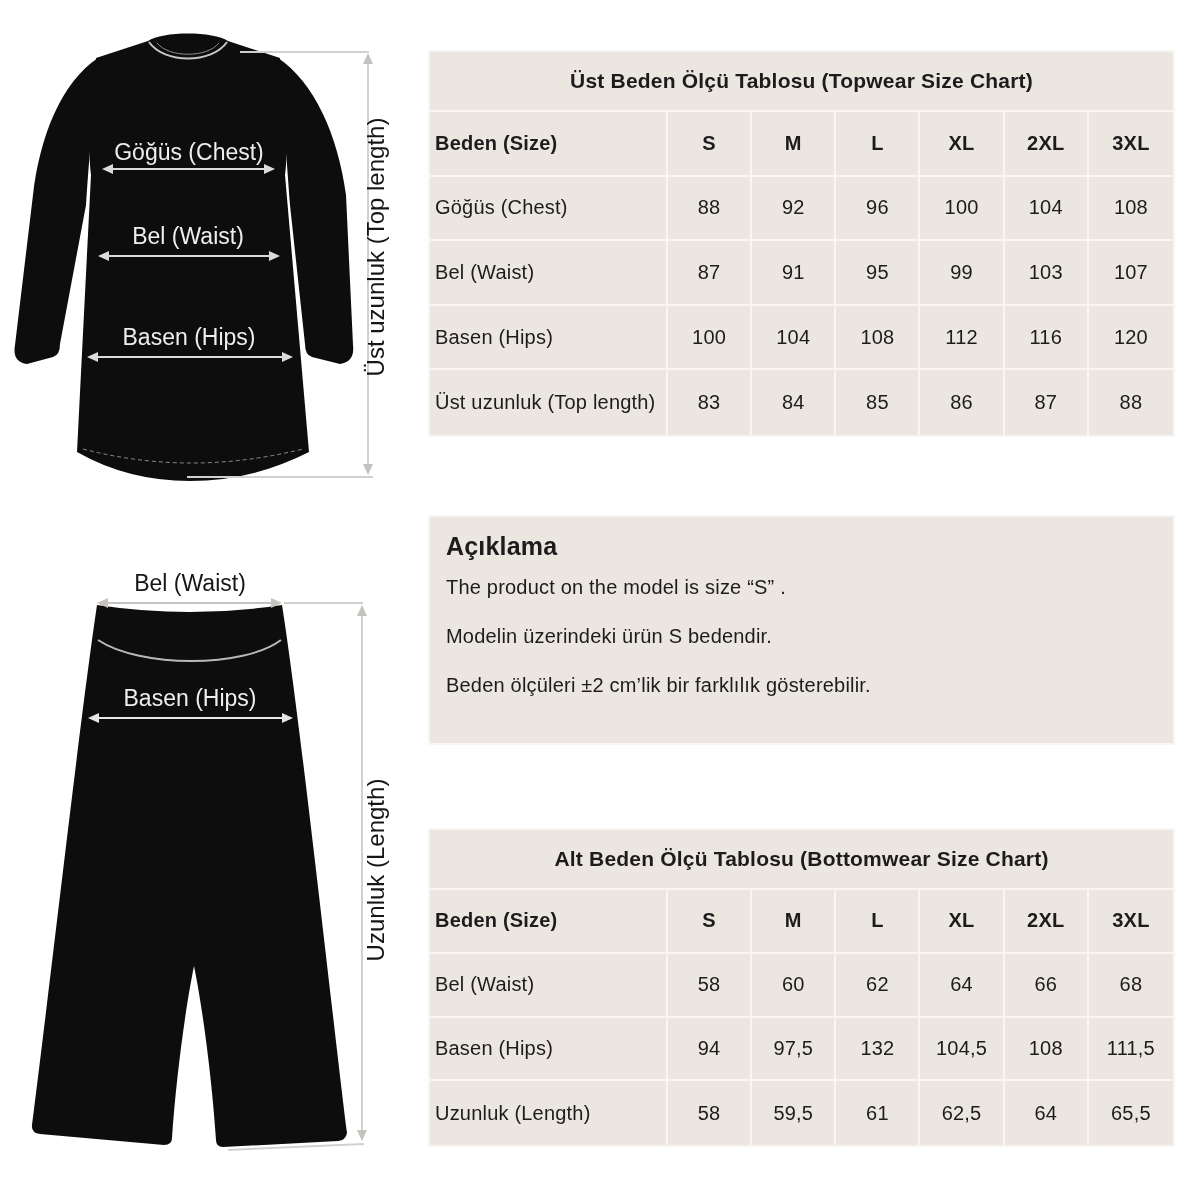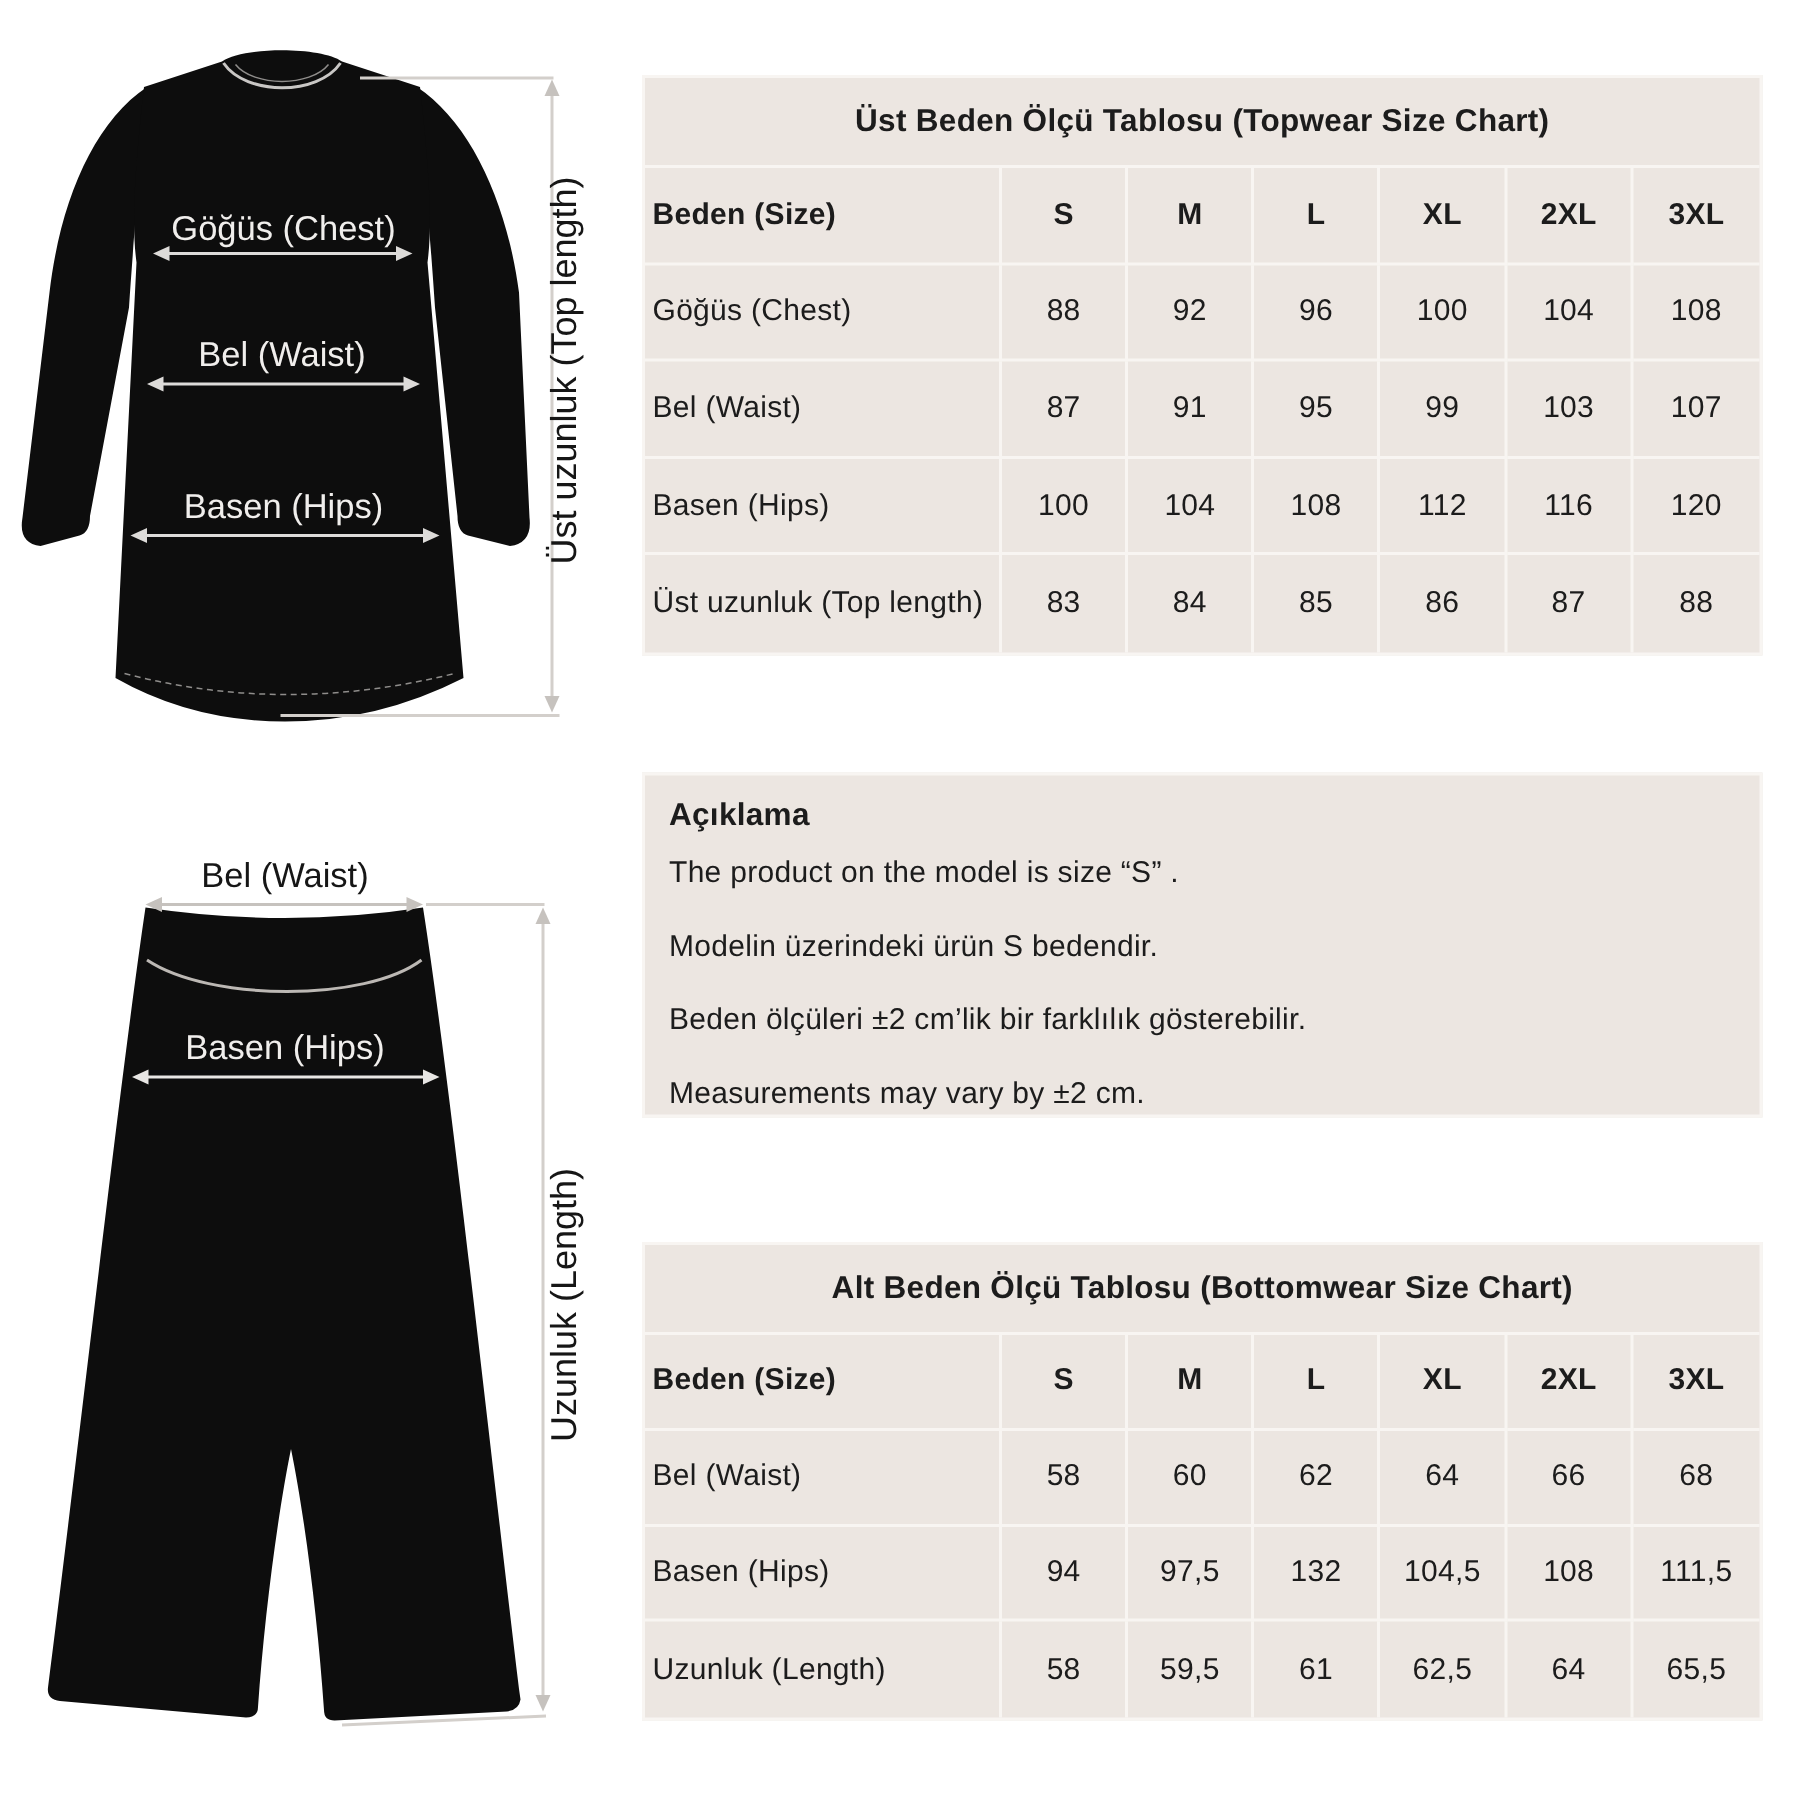--- a/index.html
+++ b/index.html
@@ -38,21 +38,21 @@
 
   #top-table { top:50px; height:387px; }
   #bottom-table { top:828px; height:319px;justify-content:flex-end; }
 
   
   .notes-box {
     position:absolute; left:428px; top:515px; width:747px; height:230px;
     background:#ece6e1; border:2px solid #f8f5f2; box-sizing:border-box;
     padding:15px 18px 0 16px;
   }
-  .notes-box h3 { margin:0 0 15px 0; font-size:21px; font-weight:bold; letter-spacing:0.2px; }
+  .notes-box h3 { margin:0 0 15px 0; font-size:25px; font-weight:bold; letter-spacing:0.2px; }
   .notes-box p { margin:0 0 26px 0; font-size:20px; letter-spacing:0.2px; }
 
   
   .illus { position:absolute; left:0; }
   #top-illus { top:0; }
   #bottom-illus { top:540px; }
 </style>
 </head>
 <body>
 
@@ -189,21 +189,20 @@
       <div class="cell">87</div>
       <div class="cell">88</div>
     </div>
   </div>
 
   <div class="notes-box">
     <h3>Açıklama</h3>
     <p>The product on the model is size “S” .</p>
     <p>Modelin üzerindeki ürün S bedendir.</p>
     <p>Beden ölçüleri ±2 cm’lik bir farklılık gösterebilir.</p>
-    <p>Measurements may vary by ±2 cm.</p>
   </div>
 
   <div id="bottom-table" class="size-table">
     <div class="t-title">Alt Beden Ölçü Tablosu (Bottomwear Size Chart)</div>
     <div class="t-grid">
 
       <div class="cell lbl hdr">Beden (Size)</div>
       <div class="cell hdr">S</div>
       <div class="cell hdr">M</div>
       <div class="cell hdr">L</div>

